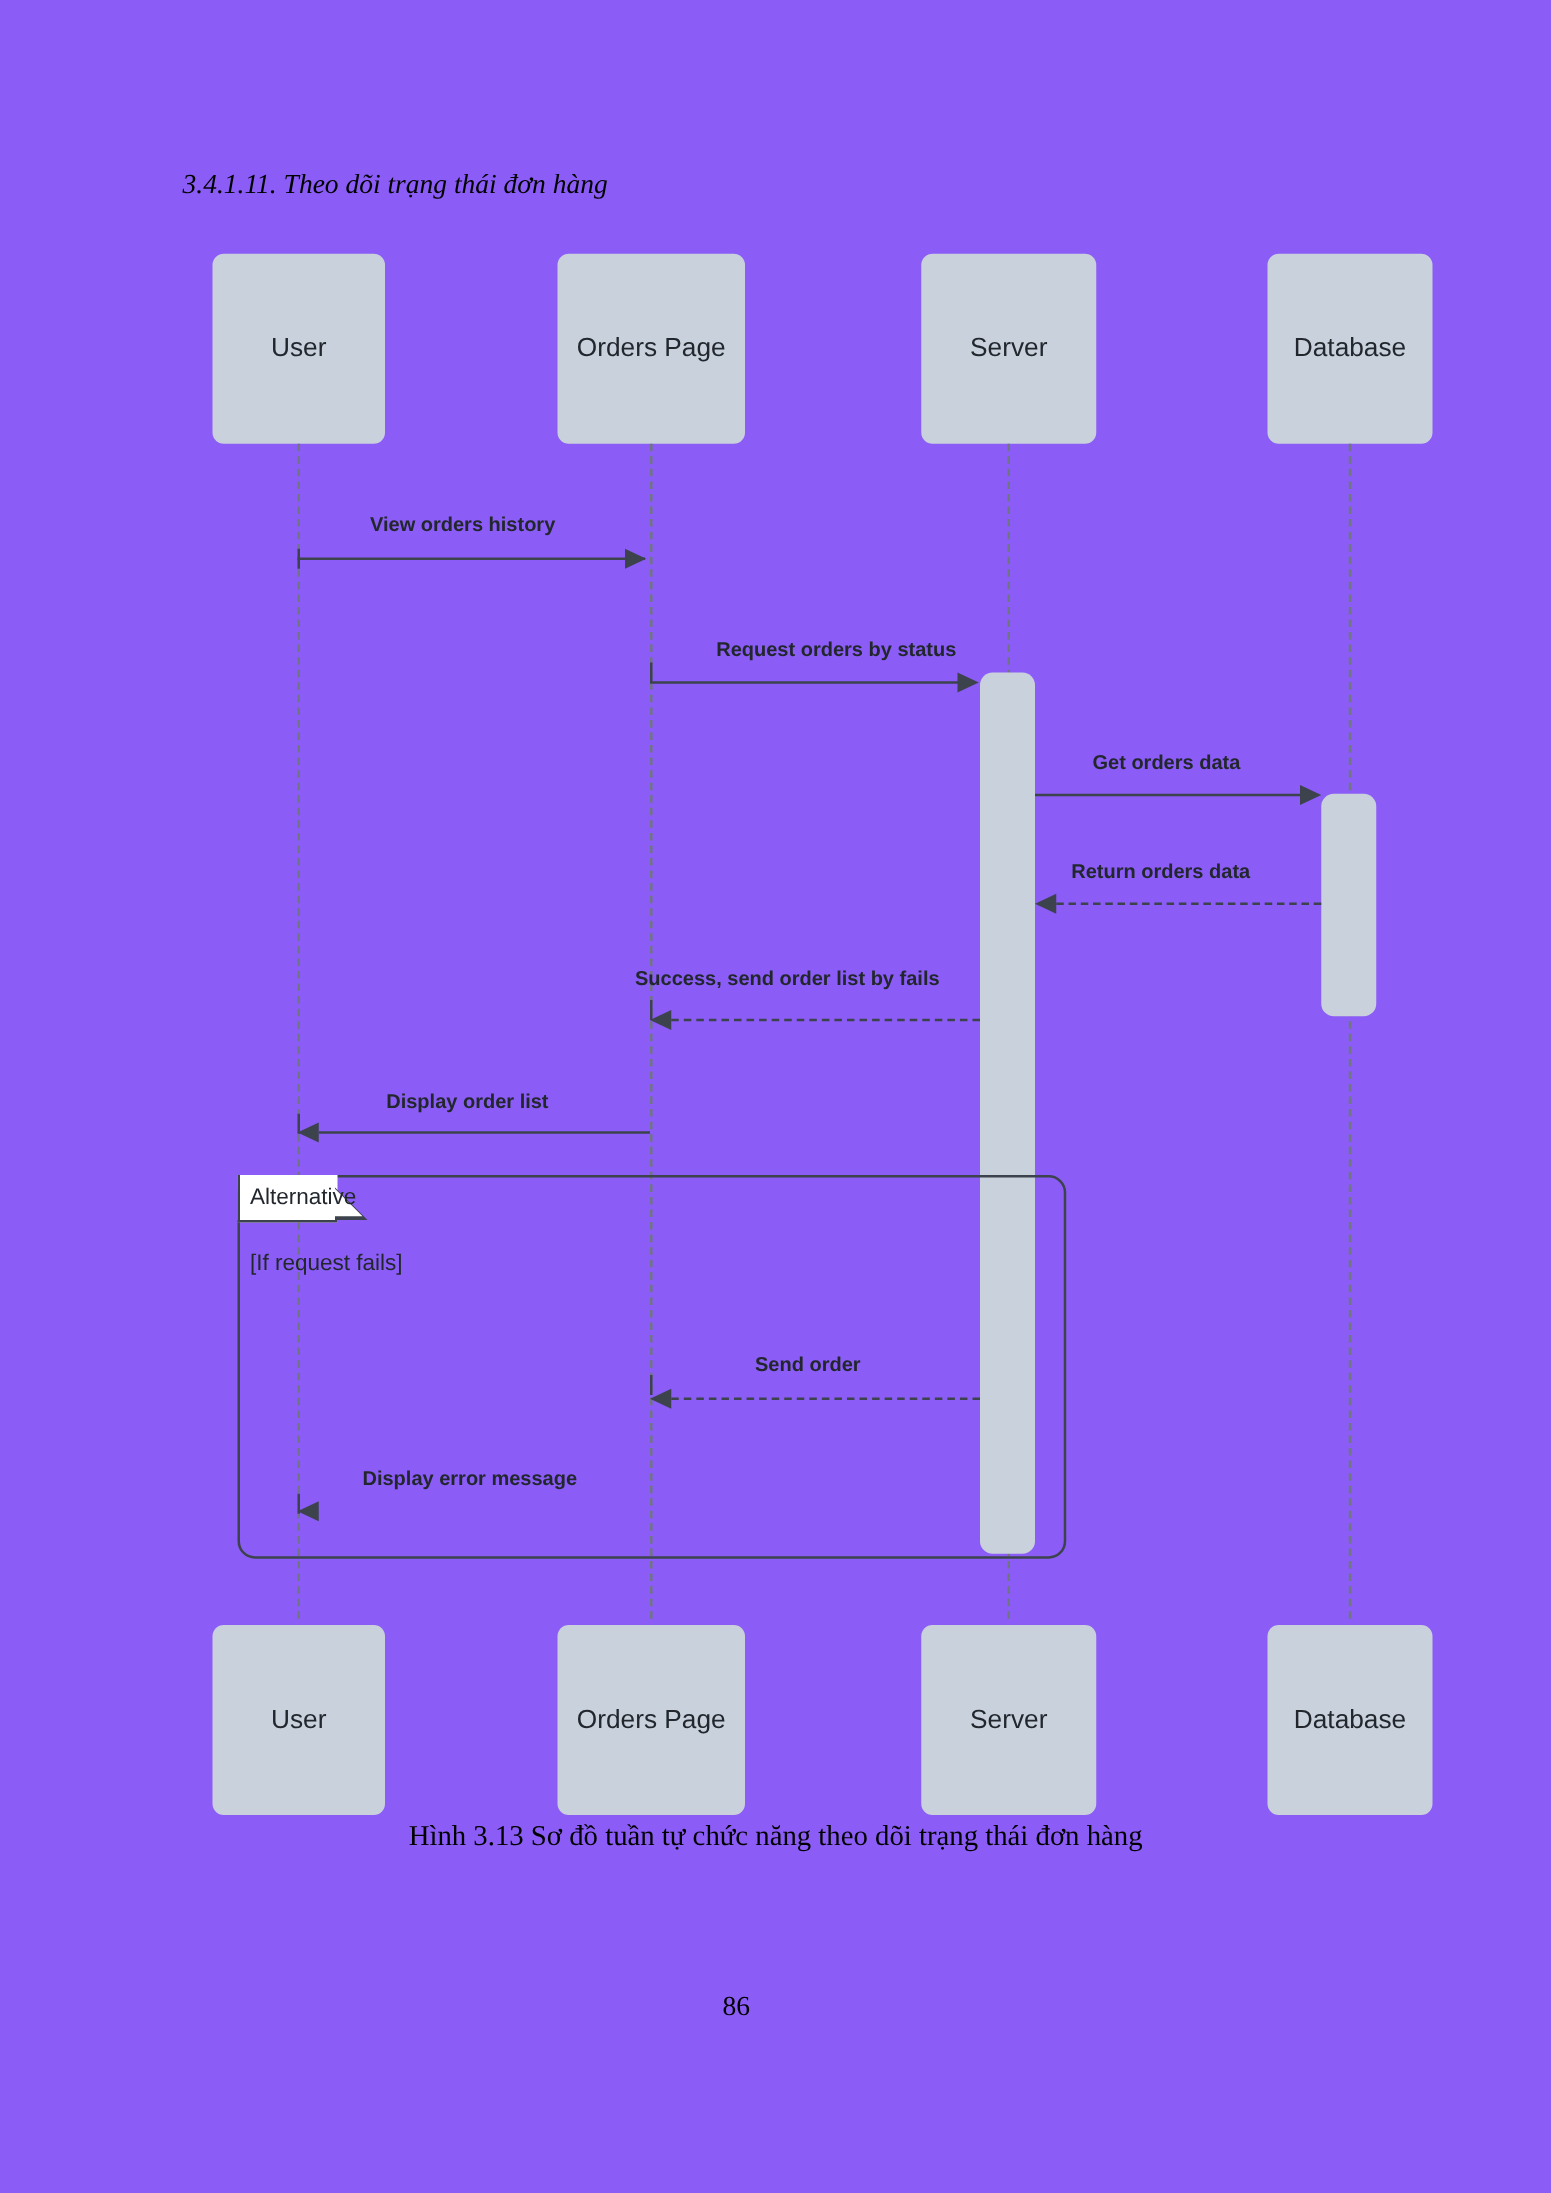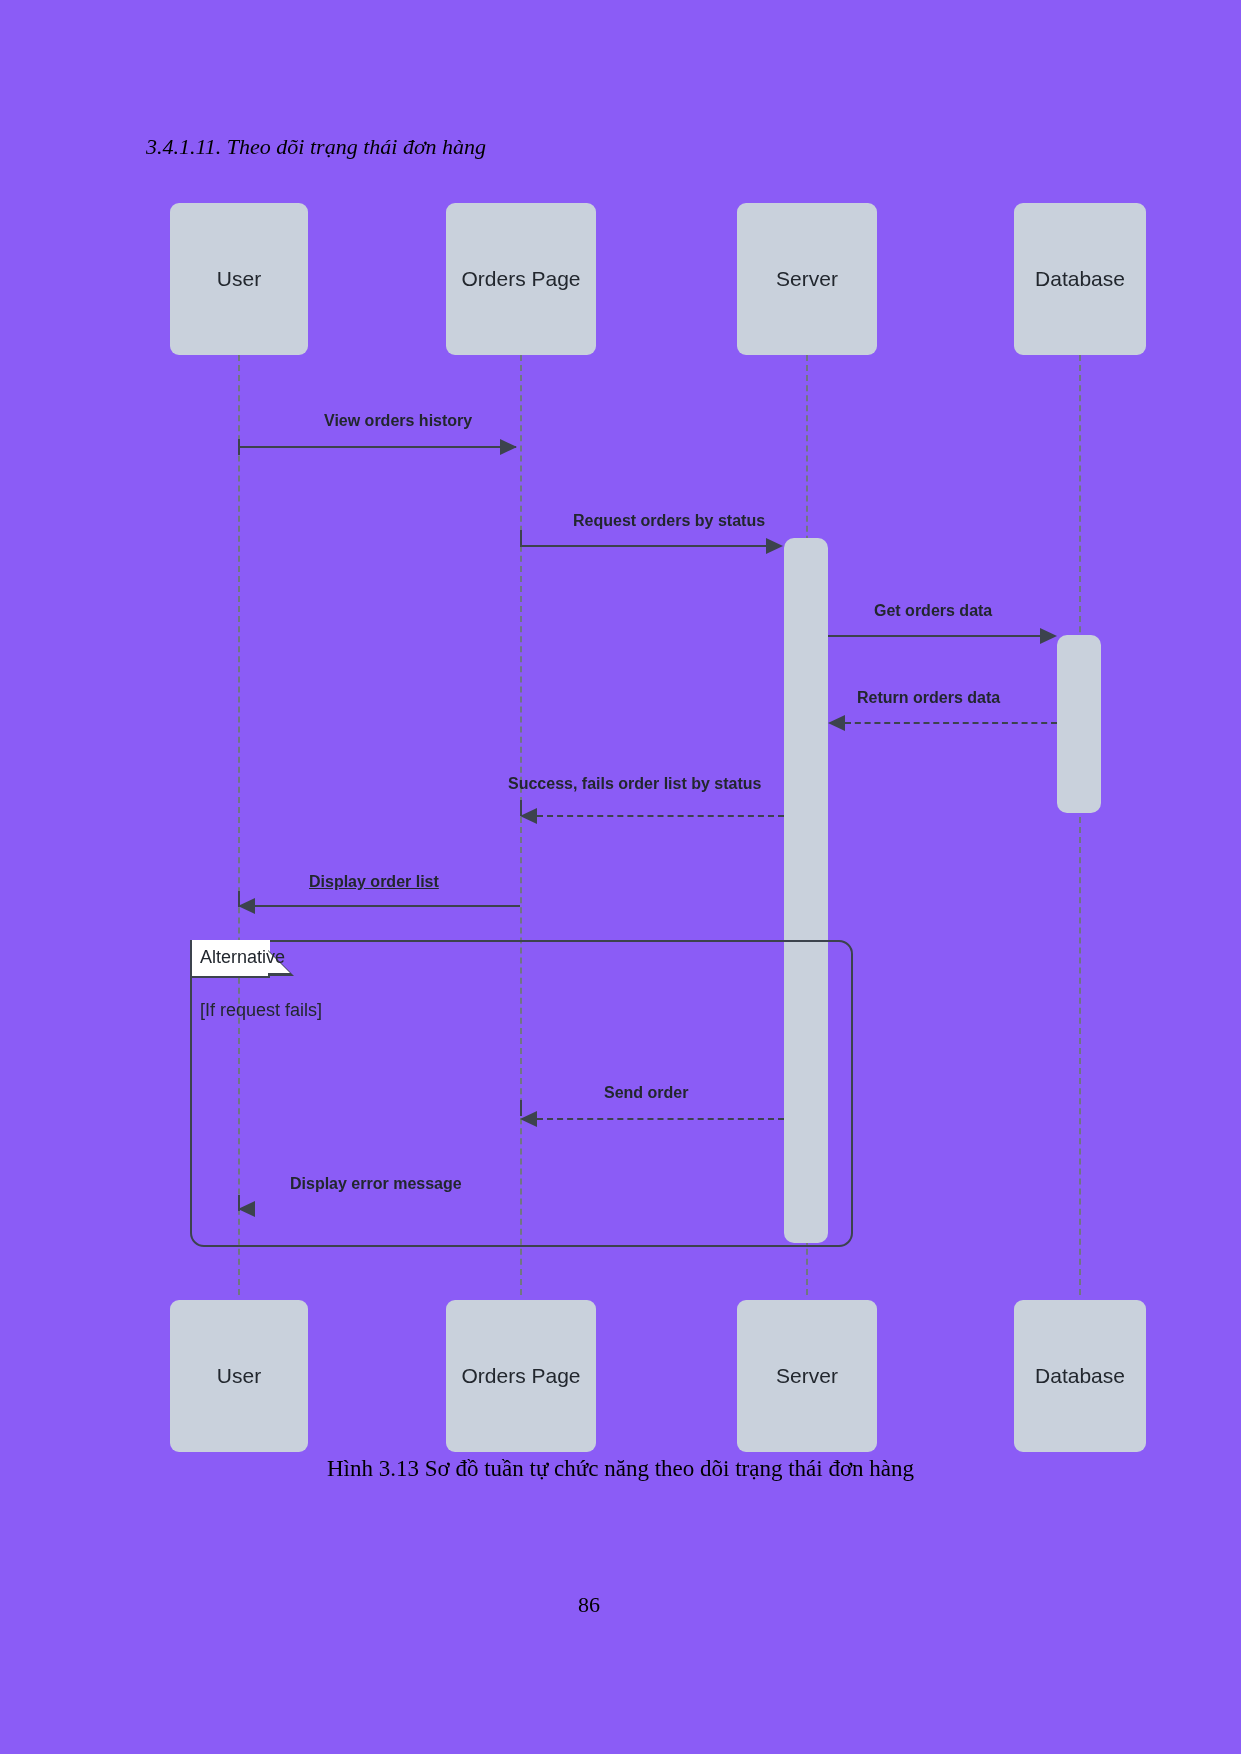--- a/index.html
+++ b/index.html
@@ -189,44 +189,44 @@
     </div>
 
     <div class="lifeline" style="left:238px; top:355px; height:940px;"></div>
     <div class="lifeline" style="left:520px; top:355px; height:940px;"></div>
     <div class="lifeline" style="left:806px; top:355px; height:940px;"></div>
     <div class="lifeline" style="left:1079px; top:355px; height:940px;"></div>
 
     <div class="activation" style="left:784px; top:538px; width:44px; height:705px;"></div>
     <div class="activation" style="left:1057px; top:635px; width:44px; height:178px;"></div>
 
-    <div class="msg-label" style="left:296px; top:412px;margin-left:28px;">View orders history</div>
+    <div class="msg-label" style="left:296px; top:412px;">View orders history</div>
     <div class="msg-tick" style="left:238px; top:439px;"></div>
     <div class="msg-line" style="left:238px; top:446px; width:278px;"></div>
     <div class="arrow-right" style="left:500px; top:439px;"></div>
 
     <div class="msg-label" style="left:545px; top:512px;margin-left:28px;">Request orders by status</div>
     <div class="msg-tick" style="left:520px; top:530px;"></div>
     <div class="msg-line" style="left:520px; top:545px; width:250px;"></div>
     <div class="arrow-right" style="left:766px; top:538px;"></div>
 
     <div class="msg-label" style="left:874px; top:602px;">Get orders data</div>
     <div class="msg-line" style="left:828px; top:635px; width:217px;"></div>
     <div class="arrow-right" style="left:1040px; top:628px;"></div>
 
     <div class="msg-label" style="left:857px; top:689px;">Return orders data</div>
     <div class="msg-line dashed" style="left:845px; top:722px; width:212px;"></div>
     <div class="arrow-left" style="left:828px; top:715px;"></div>
 
-    <div class="msg-label" style="left:508px; top:775px;">Success, fails order list by status</div>
+    <div class="msg-label" style="left:508px; top:775px;">Success, send order list by fails</div>
     <div class="msg-tick" style="left:520px; top:800px;"></div>
     <div class="msg-line dashed" style="left:537px; top:815px; width:247px;"></div>
     <div class="arrow-left" style="left:520px; top:808px;"></div>
 
-    <div class="msg-label" style="left:309px; top:873px;text-decoration:underline;">Display order list</div>
+    <div class="msg-label" style="left:309px; top:873px;">Display order list</div>
     <div class="msg-tick" style="left:238px; top:891px;"></div>
     <div class="msg-line" style="left:255px; top:905px; width:265px;"></div>
     <div class="arrow-left" style="left:238px; top:898px;"></div>
 
     <div class="fragment" style="left:190px; top:940px; width:659px; height:303px;"></div>
     <div class="fragment-tab" style="left:190px; top:940px; width:78px; height:36px;"></div>
     <div class="fragment-tab-slant" style="left:268px; top:950px;"></div>
     <div class="fragment-tab-slant-fill" style="left:267px; top:950px;"></div>
     <div class="fragment-label" style="left:200px; top:947px;">Alternative</div>
     <div class="fragment-guard" style="left:200px; top:1000px;">[If request fails]</div>

